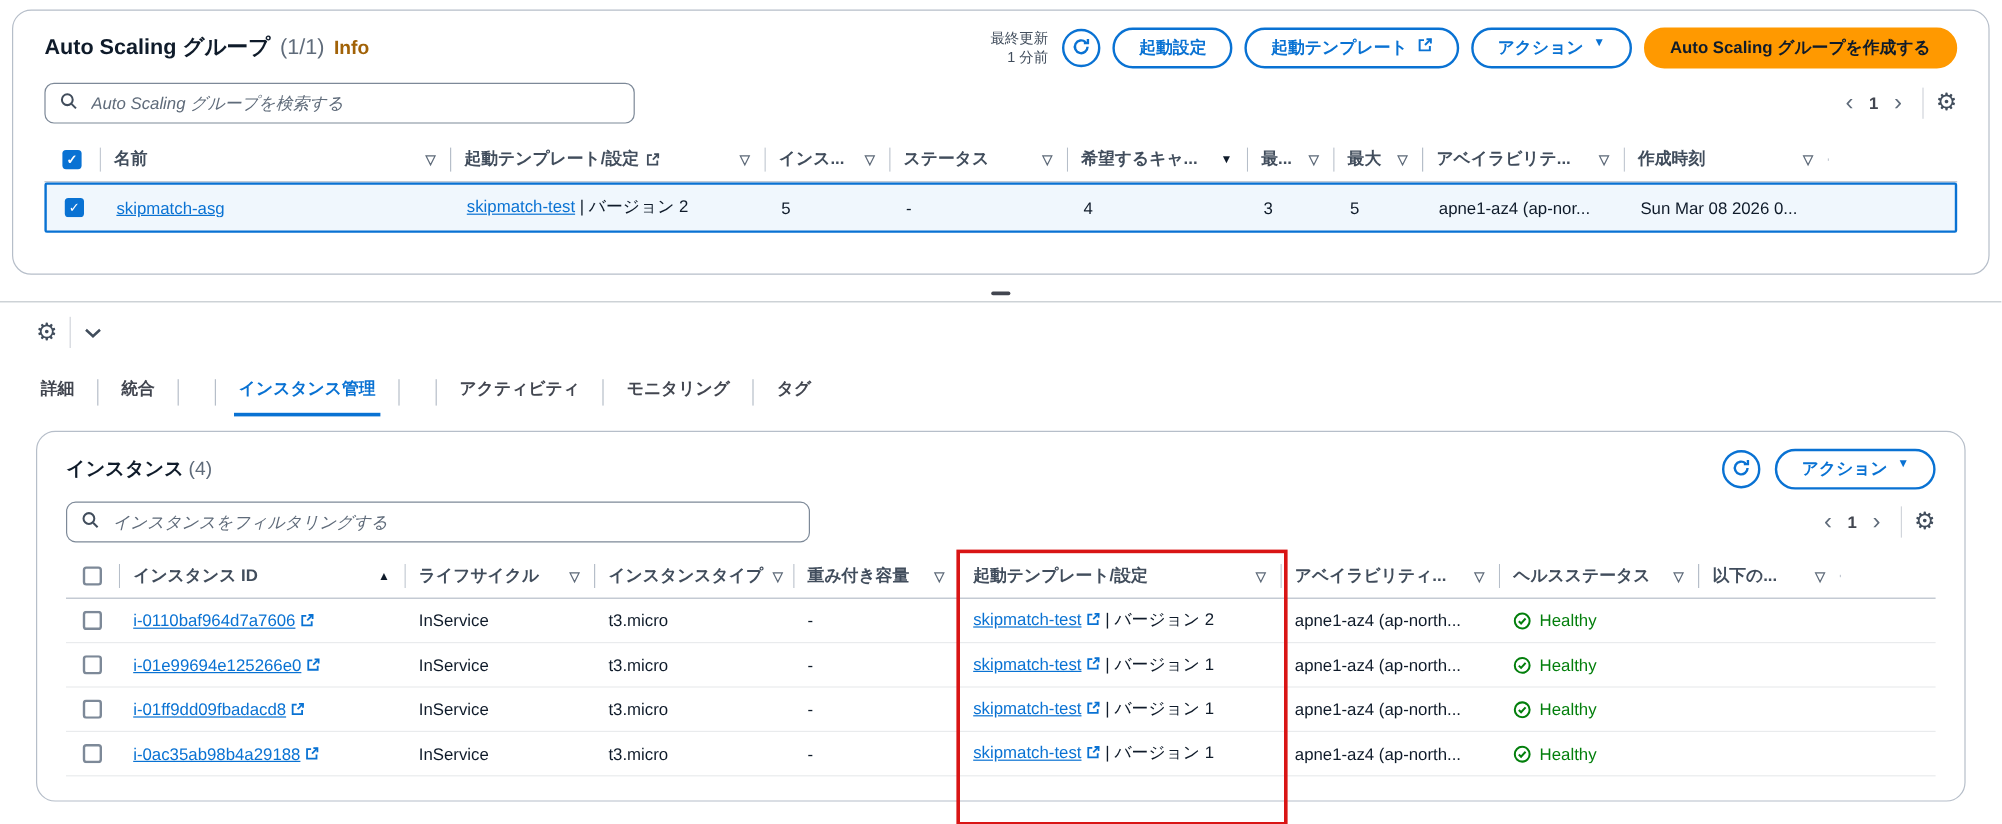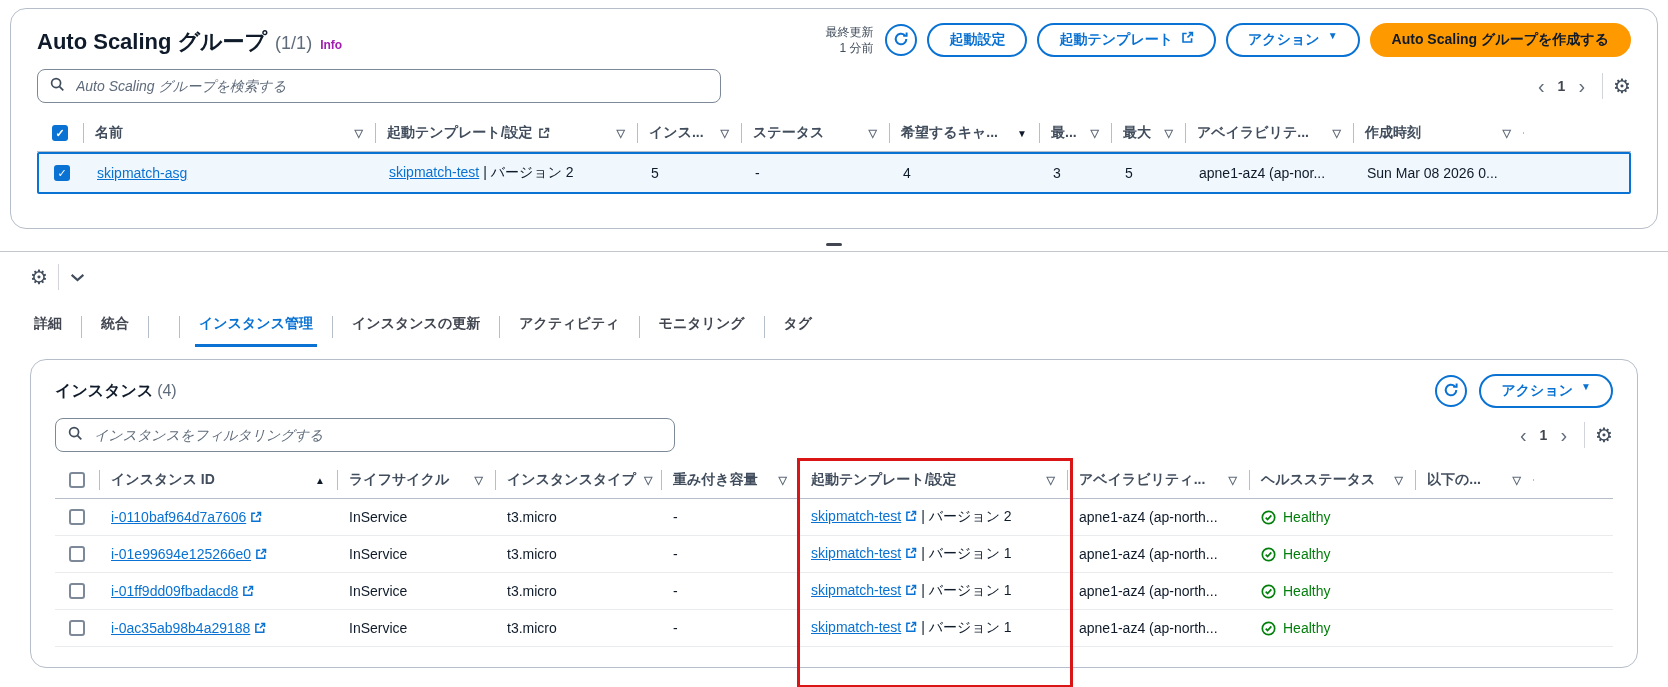--- a/index.html
+++ b/index.html
@@ -8,40 +8,40 @@
     width:1668px; height:687px; overflow:hidden; position:relative;
     background:#ffffff; color:#0f1b2a;
     font-family:"Liberation Sans", sans-serif; font-size:14px;
   }
   .card { background:#fff; border:1px solid #b6bec9; border-radius:16px; }
 
   
   .top-card { margin:8px 10px 0 10px; padding:14px 26px 34px 26px; }
   .panel-head { display:flex; justify-content:space-between; align-items:flex-start; }
   .title-line { display:flex; align-items:baseline; gap:8px; padding-top:4px; }
-  .panel-title { font-size:22px; font-weight:bold; }
+  .panel-title { font-size:18px; font-weight:bold; }
   .panel-count { font-size:18px; color:#5f6b7a; font-weight:normal; }
-  .info-link { font-size:12px; color:#a21caf; font-weight:bold; cursor:pointer; }
+  .info-link { font-size:16px; color:#a16207; font-weight:bold; cursor:pointer; }
   .head-controls { display:flex; align-items:center; gap:10px; }
   .last-updated { font-size:12px; color:#414d5c; text-align:right; line-height:1.35; margin-right:2px; }
   .icon-btn-round {
     width:32px; height:32px; border:2px solid #0972d3; border-radius:50%;
     background:#fff; display:flex; align-items:center; justify-content:center; cursor:pointer;
   }
   .btn {
     border:2px solid #0972d3; color:#0972d3; background:#fff;
     font-weight:bold; font-size:14px; font-family:inherit;
     border-radius:20px; padding:6px 20px; cursor:pointer;
     display:inline-flex; align-items:flex-start; gap:8px; white-space:nowrap;
   }
   .btn .caret { font-size:10px; line-height:1; }
   .btn-primary { background:#ff9900; border-color:#ff9900; color:#0f1b2a; }
   .toolbar-row { display:flex; justify-content:space-between; align-items:center; margin-top:12px; }
   .search-box {
-    width:684px; height:34px; border:1px solid #7d8998; border-radius:8px;
+    width:492px; height:34px; border:1px solid #7d8998; border-radius:8px;
     display:flex; align-items:center; gap:9px; padding:0 12px; background:#fff;
   }
   .search-box input {
     border:none; outline:none; flex:1; font-size:14px; font-family:inherit; color:#0f1b2a; background:transparent;
   }
   .search-box input::placeholder { color:#5f6b7a; font-style:italic; opacity:1; }
   .pager { display:flex; align-items:center; color:#424650; }
   .pager .chev { font-size:20px; color:#5f6b7a; padding:0 7px; cursor:pointer; line-height:1; }
   .pager .num { font-weight:bold; font-size:14px; padding:0 6px; cursor:pointer; }
   .pager-divider { width:1px; height:26px; background:#d1d5db; margin:0 10px; }
@@ -267,21 +267,20 @@
   </div>
 
   <div class="tabs">
     <span class="tab">詳細</span>
     <span class="tab-sep"></span>
     <span class="tab">統合</span>
     <span class="tab-sep"></span>
     <span class="tab-sep"></span>
     <span class="tab active">インスタンス管理</span>
     <span class="tab-sep"></span>
-    <span class="tab">インスタンスの更新</span>
     <span class="tab-sep"></span>
     <span class="tab">アクティビティ</span>
     <span class="tab-sep"></span>
     <span class="tab">モニタリング</span>
     <span class="tab-sep"></span>
     <span class="tab">タグ</span>
   </div>
 
   <div class="card inst-card">
     <div class="inst-title-row">

